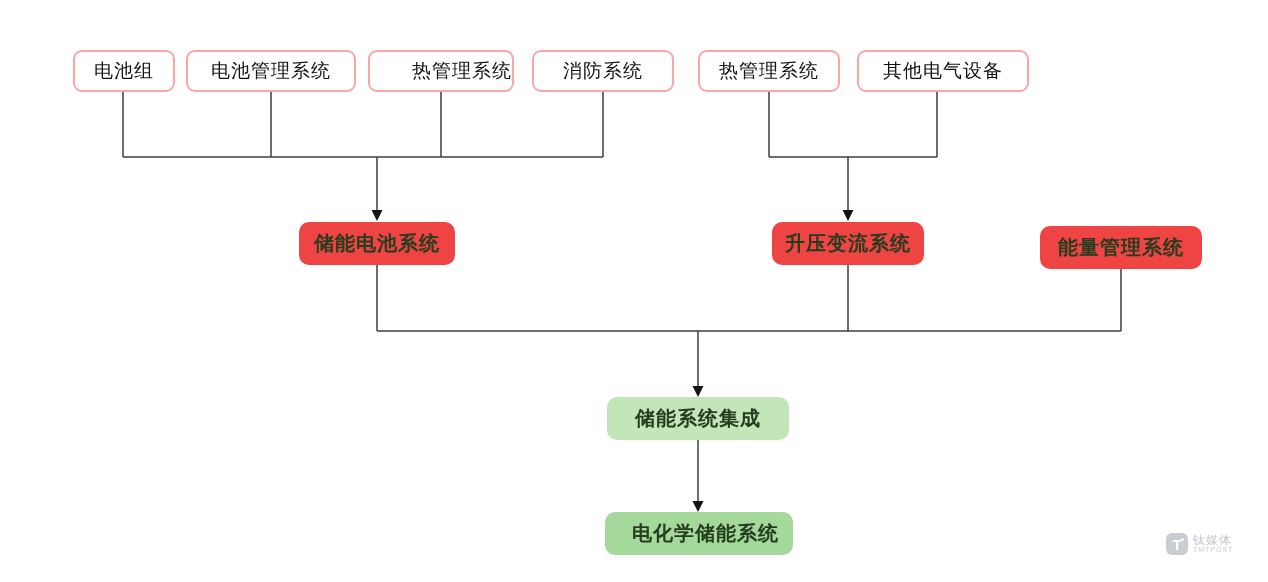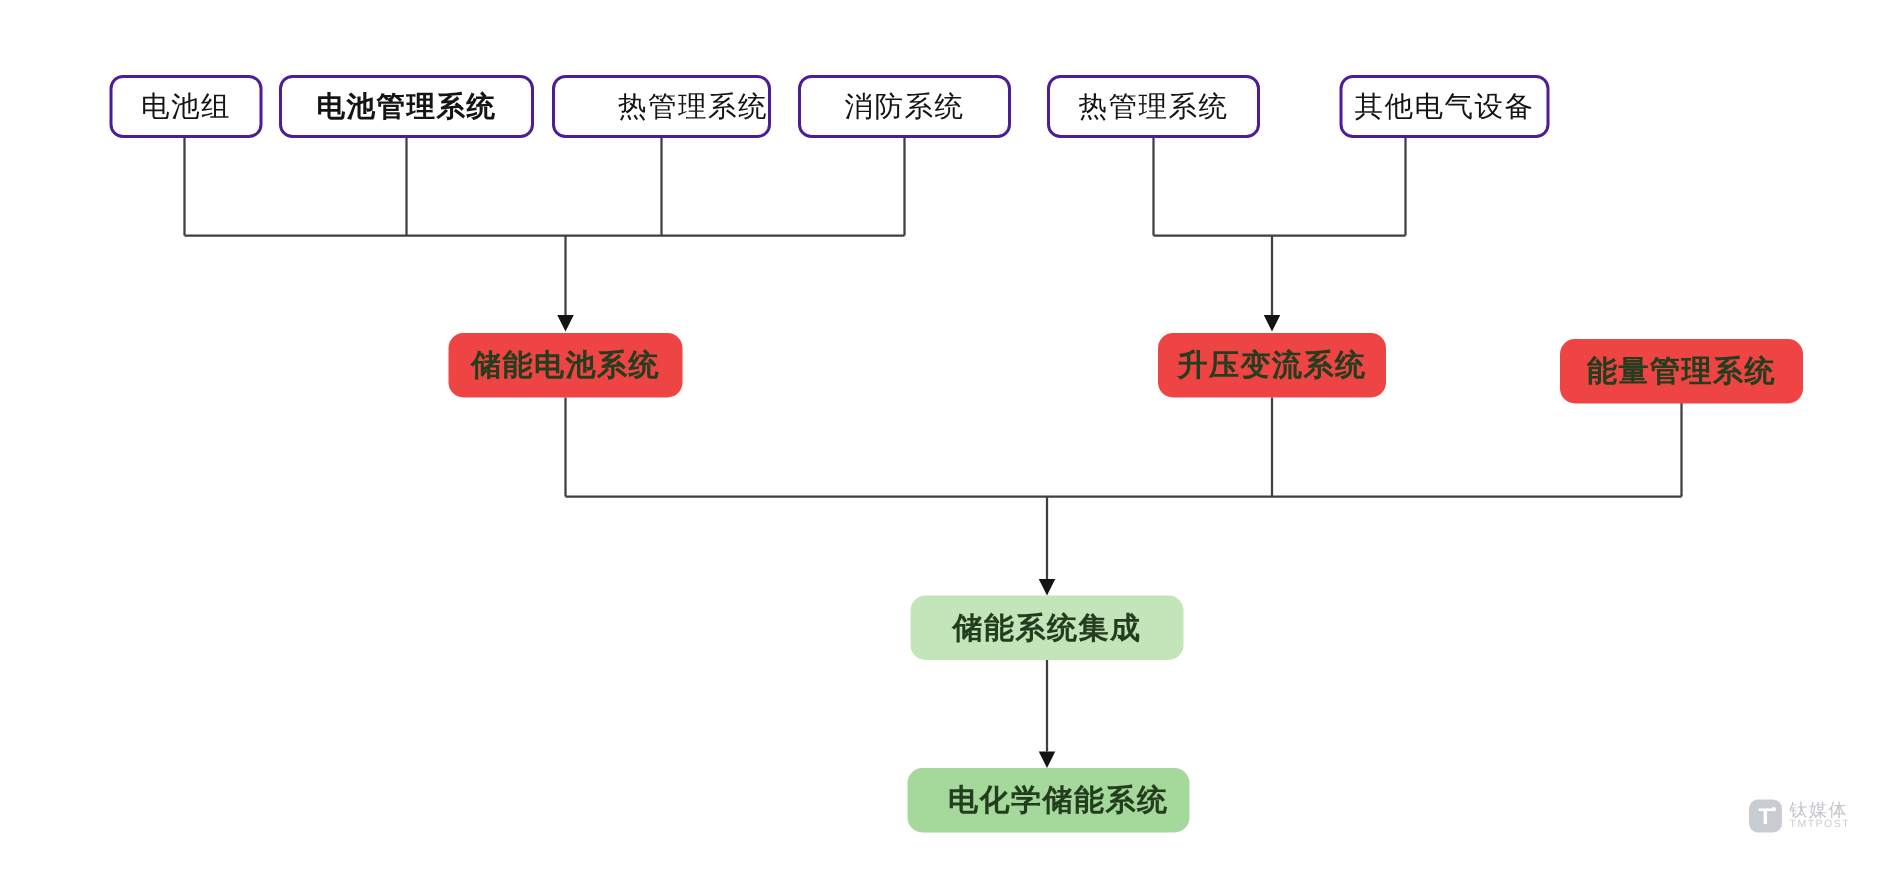--- a/index.html
+++ b/index.html
@@ -13,46 +13,46 @@
   .wires{position:absolute;left:0;top:0;pointer-events:none;}
   .node{
     position:absolute;
     box-sizing:border-box;
     display:flex;align-items:center;justify-content:center;
     white-space:nowrap;
     text-align:center;
   }
   .node.plain{
     background:#ffffff;
-    border:2px solid #4c1d95;
+    border:2px solid #fca5a5;
     border-radius:9px;
     height:42px;
     font-size:19px;
     color:#141414;
     letter-spacing:1px;
   }
   .node.green{
     border-radius:10px;
     height:43px;
     font-size:20px;
     font-weight:600;
     color:#233d1e;
     letter-spacing:1px;
   }
   .g-mid{background:#ef4444;}
   .g-light{background:#c3e5ba;}
   .g-dark{background:#a5d89b;padding-left:13px;}
 
   
   .n-battery-pack{left:73px;top:50px;width:102px;}
-  .n-bms{left:186px;top:50px;width:170px;font-weight:bold;}
+  .n-bms{left:186px;top:50px;width:170px;}
   .n-thermal{left:368px;top:50px;width:146px;padding-left:42px;}
   .n-fire{left:532px;top:50px;width:142px;}
   .n-pcs{left:698px;top:50px;width:142px;}
-  .n-other{left:857px;top:50px;width:140px;margin-left:36px;}
+  .n-other{left:857px;top:50px;width:172px;}
   .n-battery-system{left:299px;top:222px;width:156px;}
   .n-boost{left:772px;top:222px;width:152px;font-family:Liberation Mono, monospace;}
   .n-ems{left:1040px;top:226px;width:162px;height:42px;}
   .n-integration{left:607px;top:397px;width:182px;height:41px;justify-content:center;}
   .n-electrochem{left:605px;top:512px;width:188px;height:42px;font-size:21px;}
 
   
   .watermark{
     position:absolute;left:1166px;top:533px;
     display:flex;align-items:center;gap:5px;

